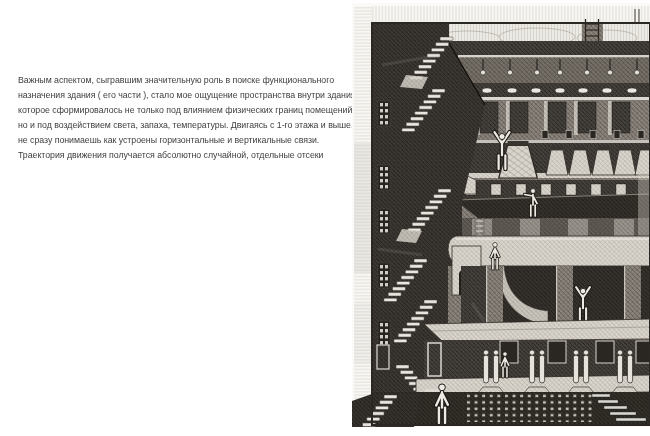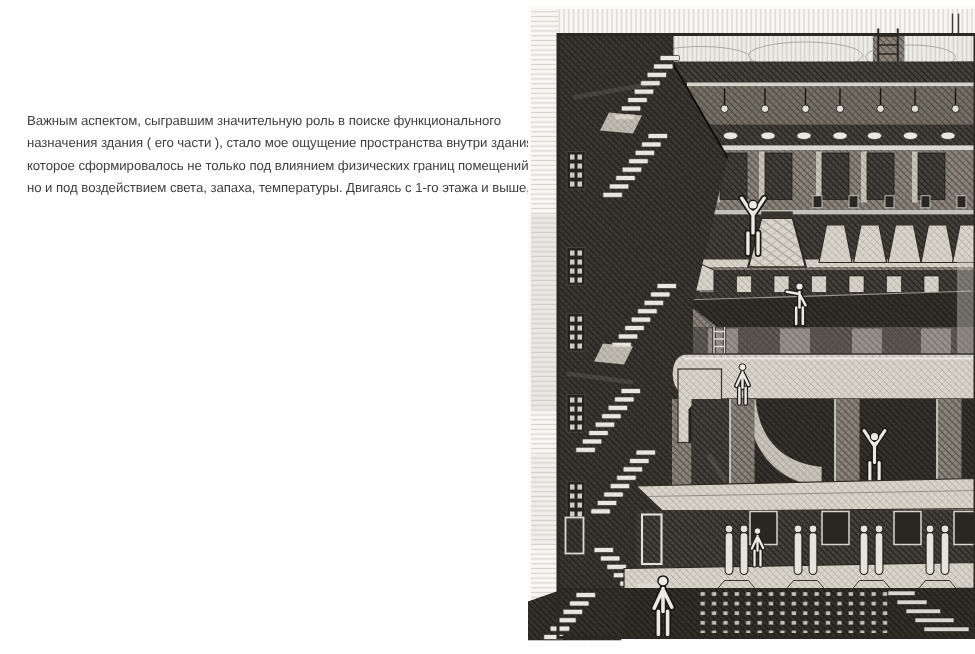--- a/index.html
+++ b/index.html
@@ -14,20 +14,22 @@
 </head>
 <body>
 
 <div class="stage">
 
   <div class="text-block">
     <div>Важным аспектом, сыгравшим значительную роль в поиске функционального</div>
     <div>назначения здания ( его части ), стало мое ощущение пространства внутри здания,</div>
     <div>которое сформировалось не только под влиянием физических границ помещений,</div>
     <div>но и под воздействием света, запаха, температуры. Двигаясь с 1-го этажа и выше,</div>
+    <div>не сразу понимаешь как устроены горизонтальные и вертикальные связи.</div>
+    <div>Траектория движения получается абсолютно случайной, отдельные отсеки</div>
   </div>
 
   <div class="art" role="img" aria-label="Черно-белый рисунок тушью: разрез здания трансформатора — зигзаги лестниц слева, этажи с лампами, проемами и трапециевидными отсеками, фигуры людей, точечный пол внизу">
   <svg viewBox="0 0 298 424" xmlns="http://www.w3.org/2000/svg">
     <title>Черно-белый рисунок тушью: разрез здания трансформатора — зигзаги лестниц слева, этажи с лампами, проемами и трапециевидными отсеками, фигуры людей, точечный пол внизу</title>
     <defs>
       <pattern id="mgv" width="3.2" height="16" patternUnits="userSpaceOnUse">
         <rect width="3.2" height="16" fill="#f8f7f4"></rect>
             <line x1="1.6" y1="0" x2="1.6" y2="16" stroke="#d6d3cc" stroke-width="0.8"></line>
       </pattern>

